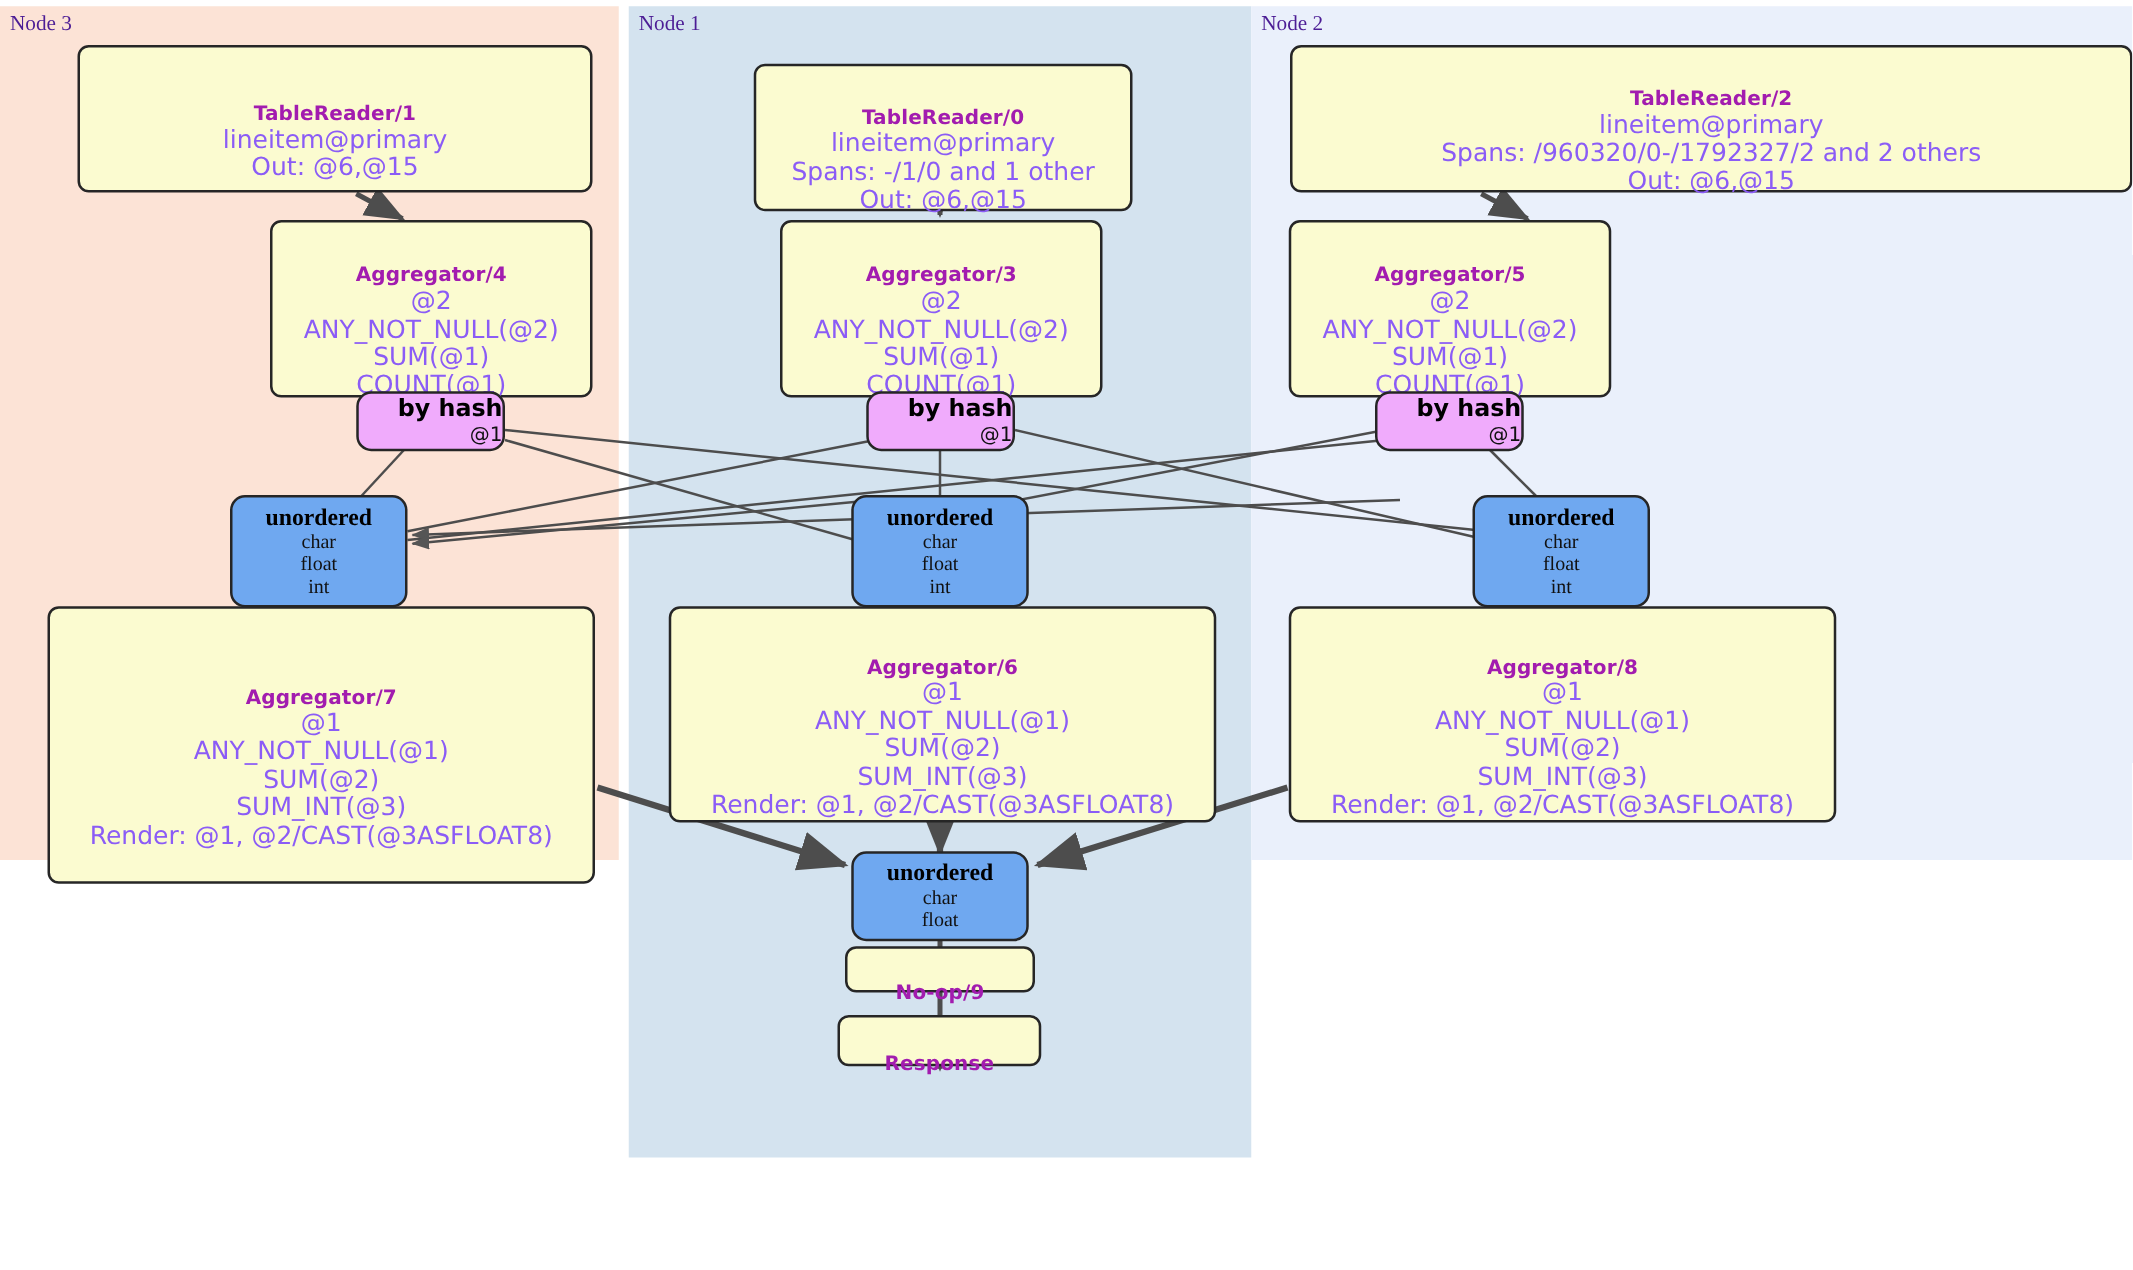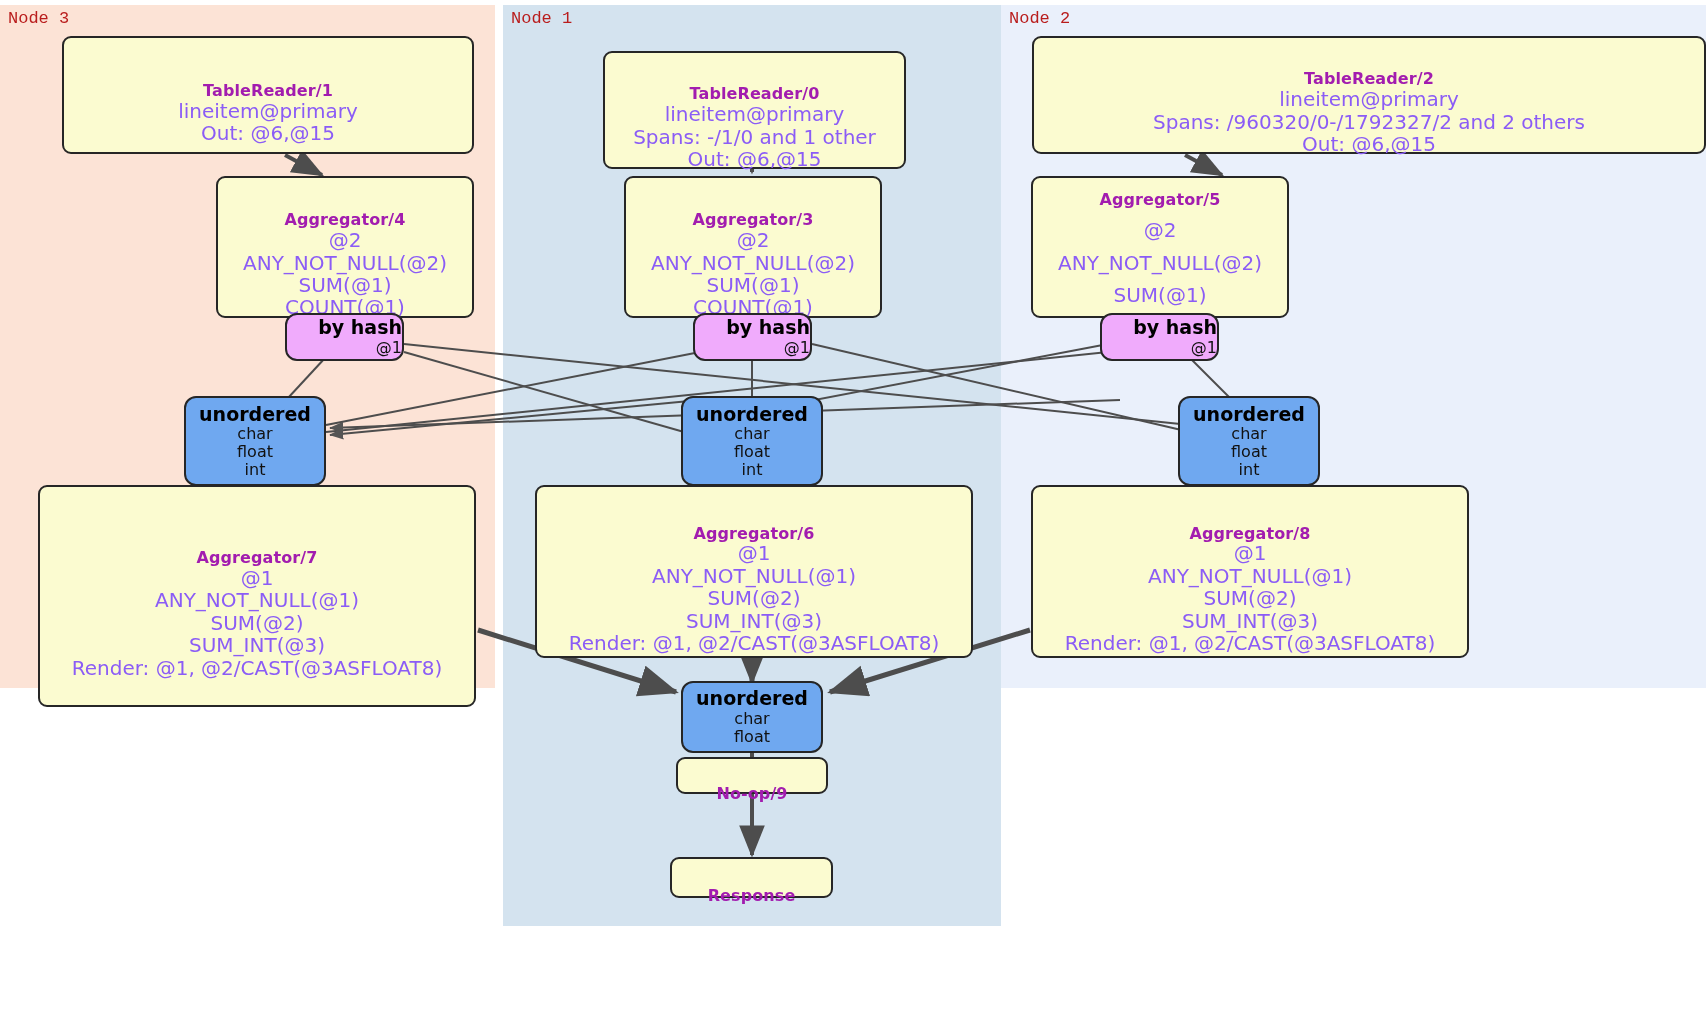--- a/index.html
+++ b/index.html
@@ -2,33 +2,33 @@
 <html><head>
 <meta charset="utf-8">
 <title>DistSQL Plan</title>
 <style>
   html,body{margin:0;padding:0;background:#ffffff;}
   body{font-family:"DejaVu Sans","Liberation Sans",sans-serif;}
   #stage{position:relative;width:1706px;height:1016px;overflow:hidden;background:#fff;}
 
   
   .panel{position:absolute;box-sizing:border-box;}
-  .panel-label{position:absolute;left:8px;top:4px;font-size:17px;color:#b91c1c;
-               font-family:Liberation Mono, monospace;}
+  .panel-label{position:absolute;left:8px;top:4px;font-size:17px;color:#4c1d95;
+               font-family:Liberation Serif, serif;}
 
   
   #edges{position:absolute;left:0;top:0;width:1706px;height:1016px;}
 
   
   .box{position:absolute;box-sizing:border-box;border:2px solid #262626;
        display:flex;flex-direction:column;align-items:center;justify-content:center;
        text-align:center;line-height:1.12;}
   .proc{background:#fbfbd0;border-radius:9px;}
   .router{background:#f0abfc;border-radius:12px;align-items:flex-end;}
-  .sync{background:#6fa8f0;border-radius:12px;}
+  .sync{background:#6fa8f0;border-radius:12px;font-family:Liberation Serif, serif;}
   .title{font-weight:bold;font-size:16px;color:#a21caf;letter-spacing:.1px;margin-top:36px;}
   .title-sm{font-weight:bold;font-size:19px;color:#000;}
   .det{font-size:20px;color:#8b5cf6;}
   .det-sm{font-size:16px;color:#111;}
 </style>
 </head>
 <body>
 
 <div id="stage">
 
@@ -123,21 +123,21 @@
   </div>
 
   <div class="box proc" style="left:624px;top:176px;width:258px;height:142px;">
     <div class="title">Aggregator/3</div>
     <div class="det">@2</div>
     <div class="det">ANY_NOT_NULL(@2)</div>
     <div class="det">SUM(@1)</div>
     <div class="det">COUNT(@1)</div>
   </div>
 
-  <div class="box proc" style="left:1031px;top:176px;width:258px;height:142px;gap:10px;">
+  <div class="box proc" style="left:1031px;top:176px;width:258px;height:142px;">
     <div class="title">Aggregator/5</div>
     <div class="det">@2</div>
     <div class="det">ANY_NOT_NULL(@2)</div>
     <div class="det">SUM(@1)</div>
     <div class="det">COUNT(@1)</div>
   </div>
 
   <div class="box router" style="left:285px;top:313px;width:119px;height:48px;">
     <div class="title-sm">by hash</div>
     <div class="det-sm">@1</div>
@@ -204,17 +204,17 @@
   <div class="box sync" style="left:681px;top:681px;width:142px;height:72px;">
     <div class="title-sm">unordered</div>
     <div class="det-sm">char</div>
     <div class="det-sm">float</div>
   </div>
 
   <div class="box proc" style="left:676px;top:757px;width:152px;height:37px;">
     <div class="title">No-op/9</div>
   </div>
 
-  <div class="box proc" style="left:670px;top:857px;width:163px;height:41px;text-align:center;">
+  <div class="box proc" style="left:670px;top:812px;width:163px;height:41px;text-align:center;">
     <div class="title">Response</div>
   </div>
 
 </div>
 
 </body></html>

